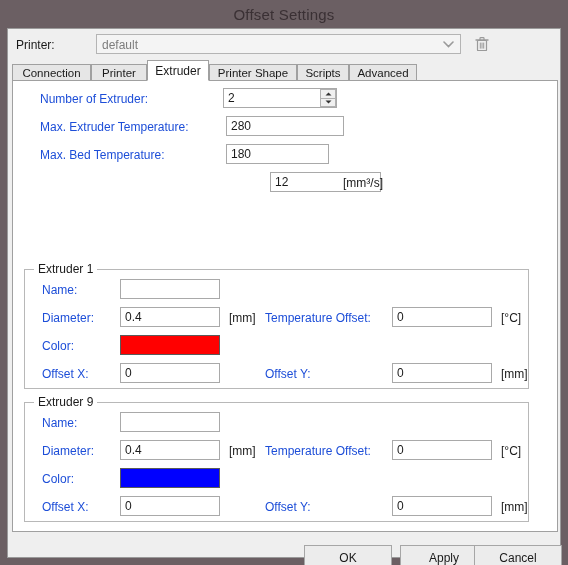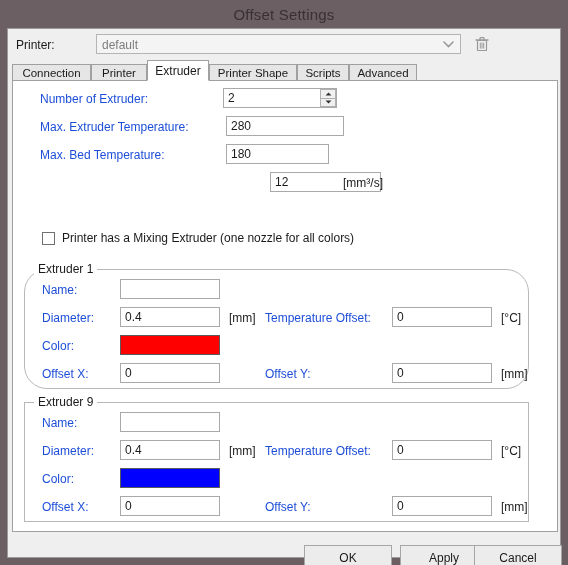--- a/index.html
+++ b/index.html
@@ -327,26 +327,22 @@
 
       <div class="row-label" style="left:27px; top:39px;">Max. Extruder Temperature:</div>
       <div class="textbox" style="left:213px; top:35px; width:118px;">280</div>
 
       <div class="row-label" style="left:27px; top:67px;">Max. Bed Temperature:</div>
       <div class="textbox" style="left:213px; top:63px; width:103px;">180</div>
 
       <div class="textbox" style="left:213px; top:91px; width:111px;margin-left:44px;">12</div>
       <div class="unit-label" style="left:307px; top:95px;margin-left:23px;">[mm³/s]</div>
 
-      <div id="mixing-row">
-        <div id="mixing-checkbox"></div>
-        <div id="mixing-label">Printer has a Mixing Extruder (one nozzle for all colors)</div>
-      </div>
-
-      <div class="groupbox" style="top:188px;border-radius:23px;">
+
+      <div class="groupbox" style="top:188px;">
         <div class="groupbox-title">Extruder 1</div>
 
         <div class="row-label" style="left:17px; top:13px;">Name:</div>
         <div class="textbox" style="left:95px; top:9px; width:100px;"></div>
 
         <div class="row-label" style="left:17px; top:41px;">Diameter:</div>
         <div class="textbox" style="left:95px; top:37px; width:100px;">0.4</div>
         <div class="unit-label" style="left:204px; top:41px;">[mm]</div>
         <div class="row-label" style="left:240px; top:41px;">Temperature Offset:</div>
         <div class="textbox" style="left:367px; top:37px; width:100px;">0</div>

